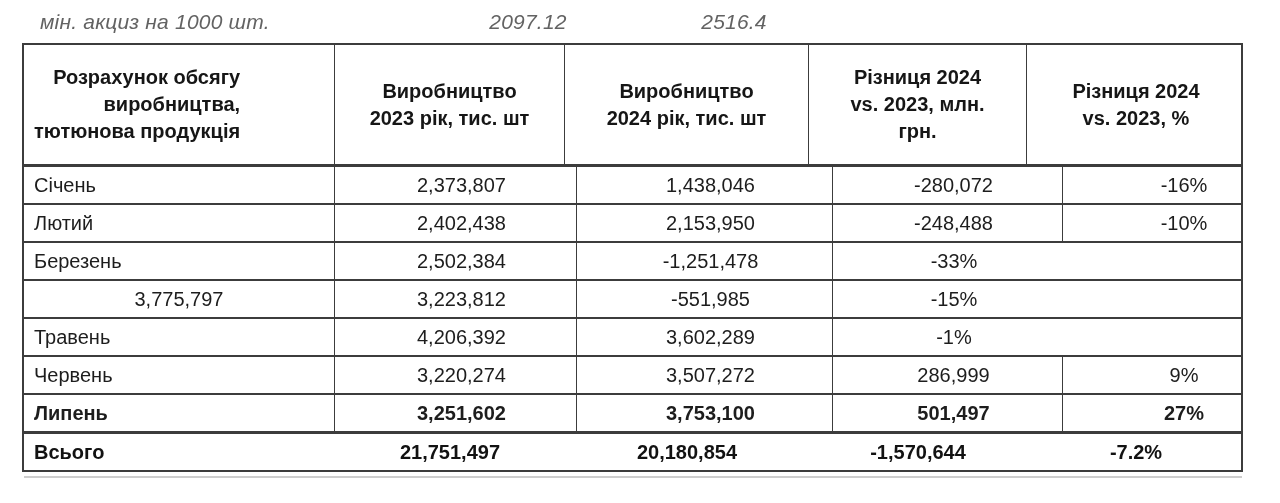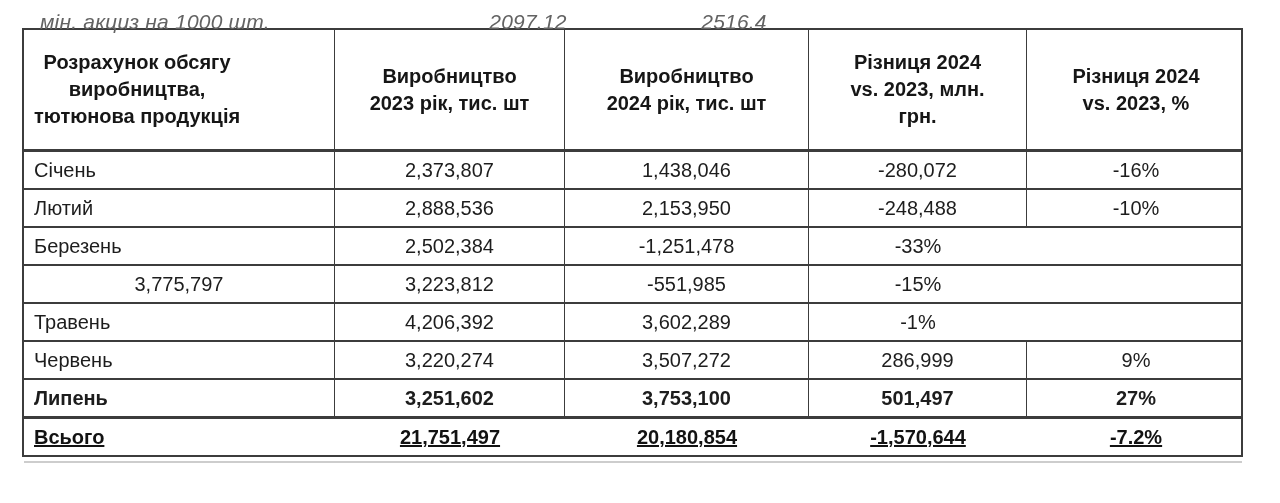--- a/index.html
+++ b/index.html
@@ -6,21 +6,21 @@
   body {
     width: 1280px; height: 503px;
     background: #ffffff;
     font-family: "Liberation Sans", "DejaVu Sans", sans-serif;
     color: #1d1d1d;
     overflow: hidden;
   }
   .wrap { position: relative; margin-left: 22px; width: 1221px; }
 
   
-  .meta-row { position: relative; height: 28px; }
+  .meta-row { position: relative; height: 43px; }
   .meta-label, .meta-val {
     position: absolute; top: 10px;
     font-style: italic; color: #636363;
     font-size: 21px; letter-spacing: 0.2px;
   }
   .meta-label { left: 18px; }
   .meta-val   { width: 112px; text-align: center; }
   .meta-val.v1 { left: 450px; }
   .meta-val.v2 { left: 656px; }
 
@@ -32,32 +32,32 @@
   .cell:last-child { border-right: none; }
 
   .hdr-row { border-bottom: 3px solid #3c3c3c; }
   .hdr {
     height: 119px;
     display: flex; align-items: center; justify-content: center;
     font-weight: bold; font-size: 20px; line-height: 1.35;
     text-align: center; white-space: pre-line; padding: 0 10px;
     color: #161616;
   }
-  .hdr.first { justify-content: flex-start; text-align: center; padding-left: 10px; }
+  .hdr.first { justify-content: flex-start; text-align: right; padding-left: 10px; }
 
-  .data-row { border-bottom: 2px solid #3c3c3c; }
+  .data-row { border-bottom: 2px solid #3c3c3c; gap: 12px; }
   .data-row:nth-last-of-type(2) { border-bottom: 3px solid #3c3c3c; font-weight: bold; }
   .td {
     height: 36px; line-height: 36px;
     font-size: 20px; text-align: center; color: #1d1d1d;
   }
   .td.month { text-align: left; padding-left: 10px; }
 
   .total-row .cell { border-right: none; }
-  .total-row .td { font-weight: bold; color: #121212; text-decoration: underline; }
+  .total-row .td { font-weight: bold; color: #121212; }
 
   .shadow-line {
     height: 2px; background: #cdcdcd;
     margin-top: 4px; width: 1218px; margin-left: 2px;
   }
 </style>
 </head>
 <body>
 
 <div class="wrap">
@@ -88,21 +88,21 @@
     <div class="row data-row">
       <div class="cell td month">Січень</div>
       <div class="cell td">2,373,807</div>
       <div class="cell td">1,438,046</div>
       <div class="cell td">-280,072</div>
       <div class="cell td">-16%</div>
     </div>
 
     <div class="row data-row">
       <div class="cell td month">Лютий</div>
-      <div class="cell td">2,888,536</div>
+      <div class="cell td">2,402,438</div>
       <div class="cell td">2,153,950</div>
       <div class="cell td">-248,488</div>
       <div class="cell td">-10%</div>
     </div>
 
     <div class="row data-row">
       <div class="cell td month">Березень</div>
       <div class="cell td">2,502,384</div>
       <div class="cell td">-1,251,478</div>
       <div class="cell td">-33%</div>

